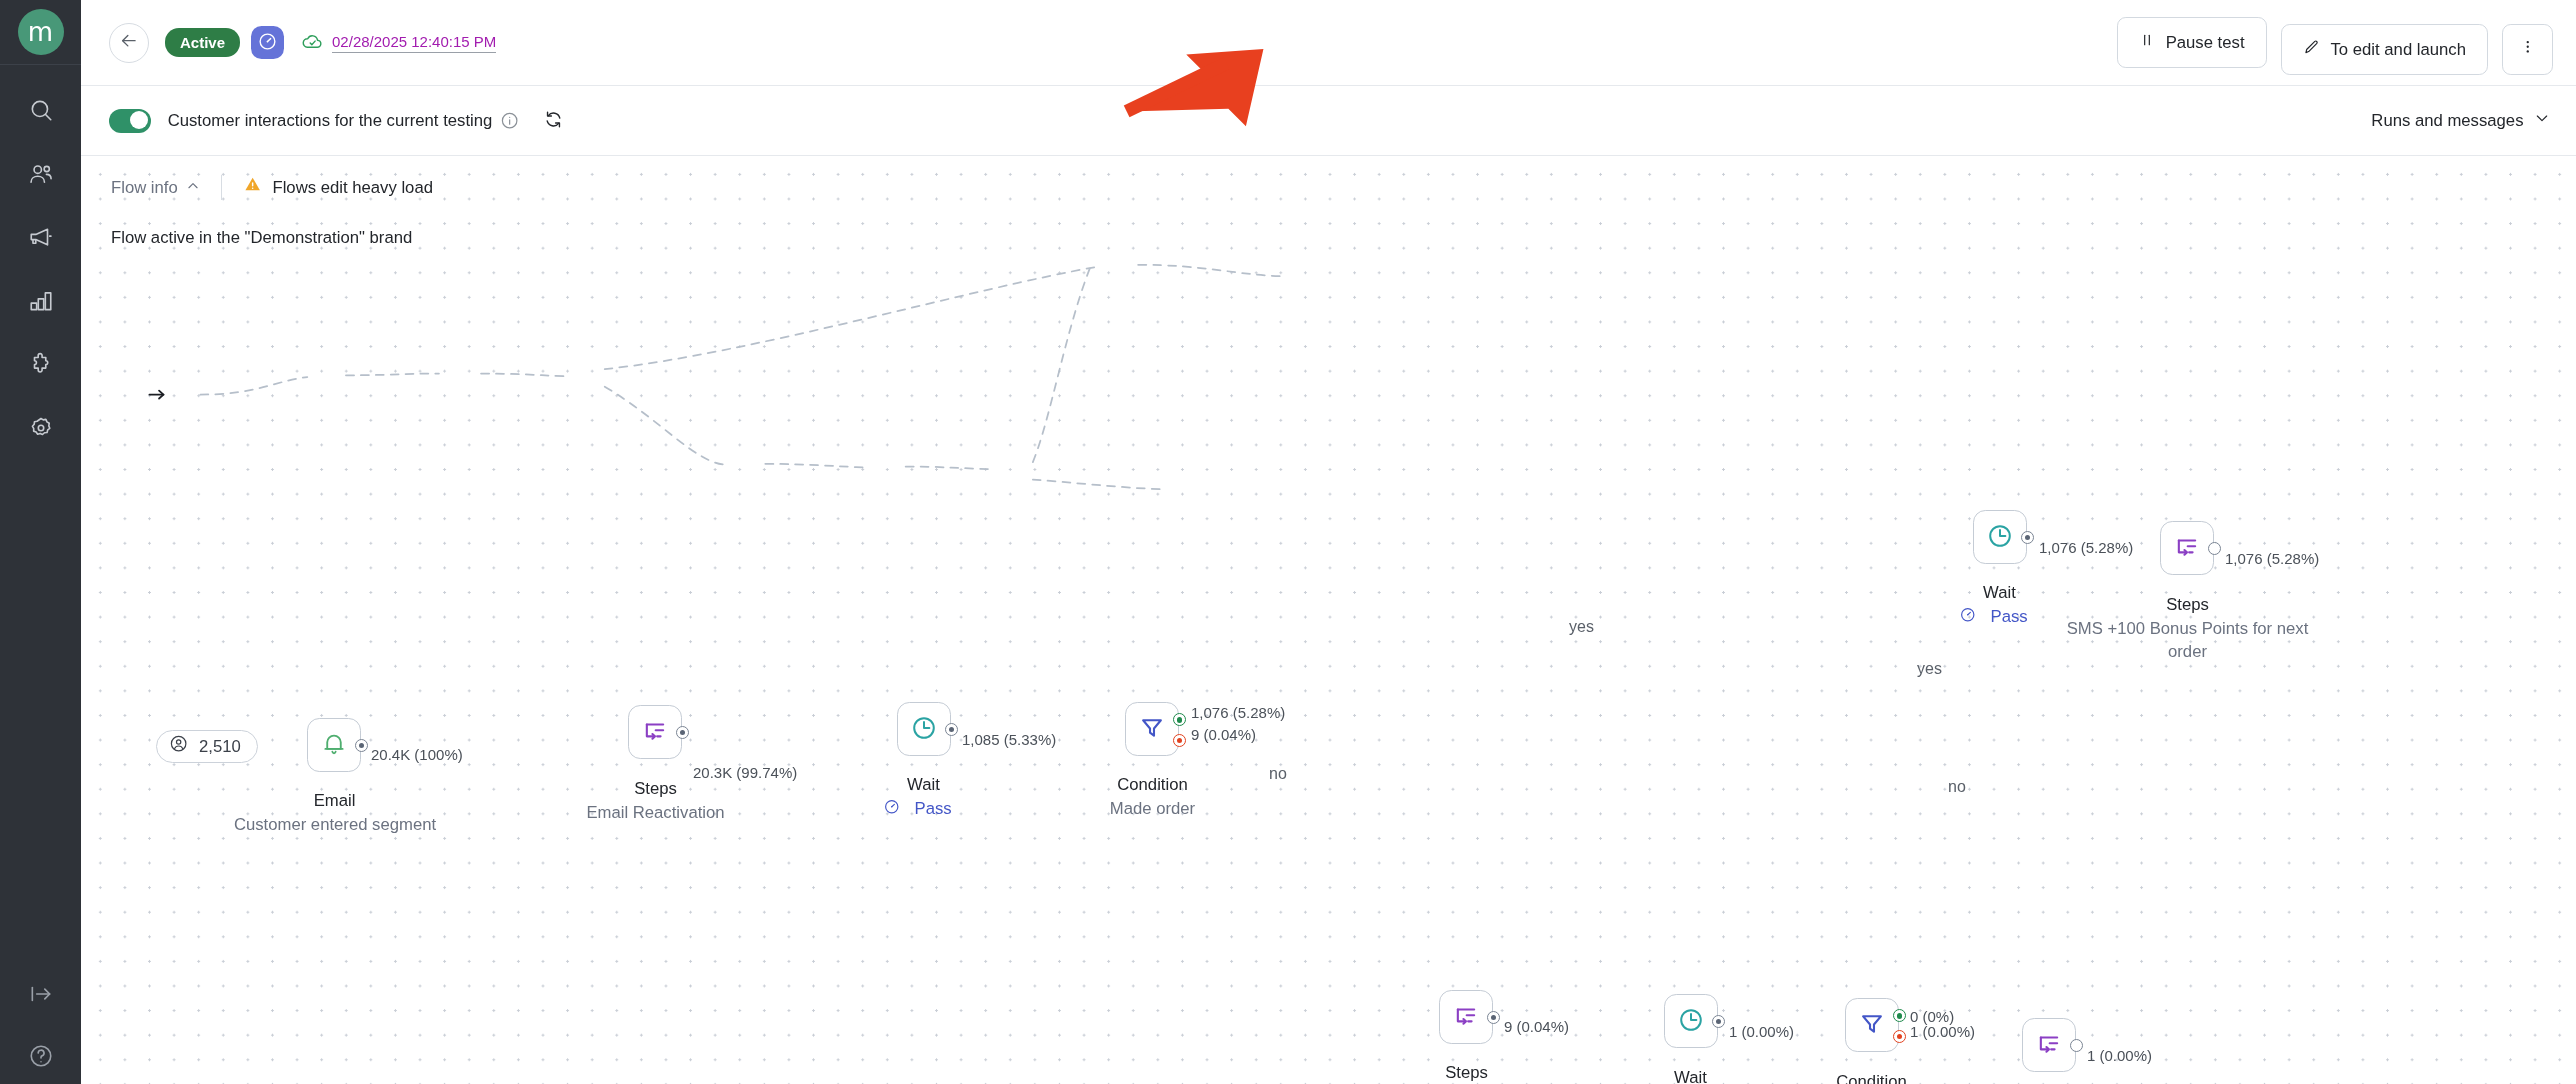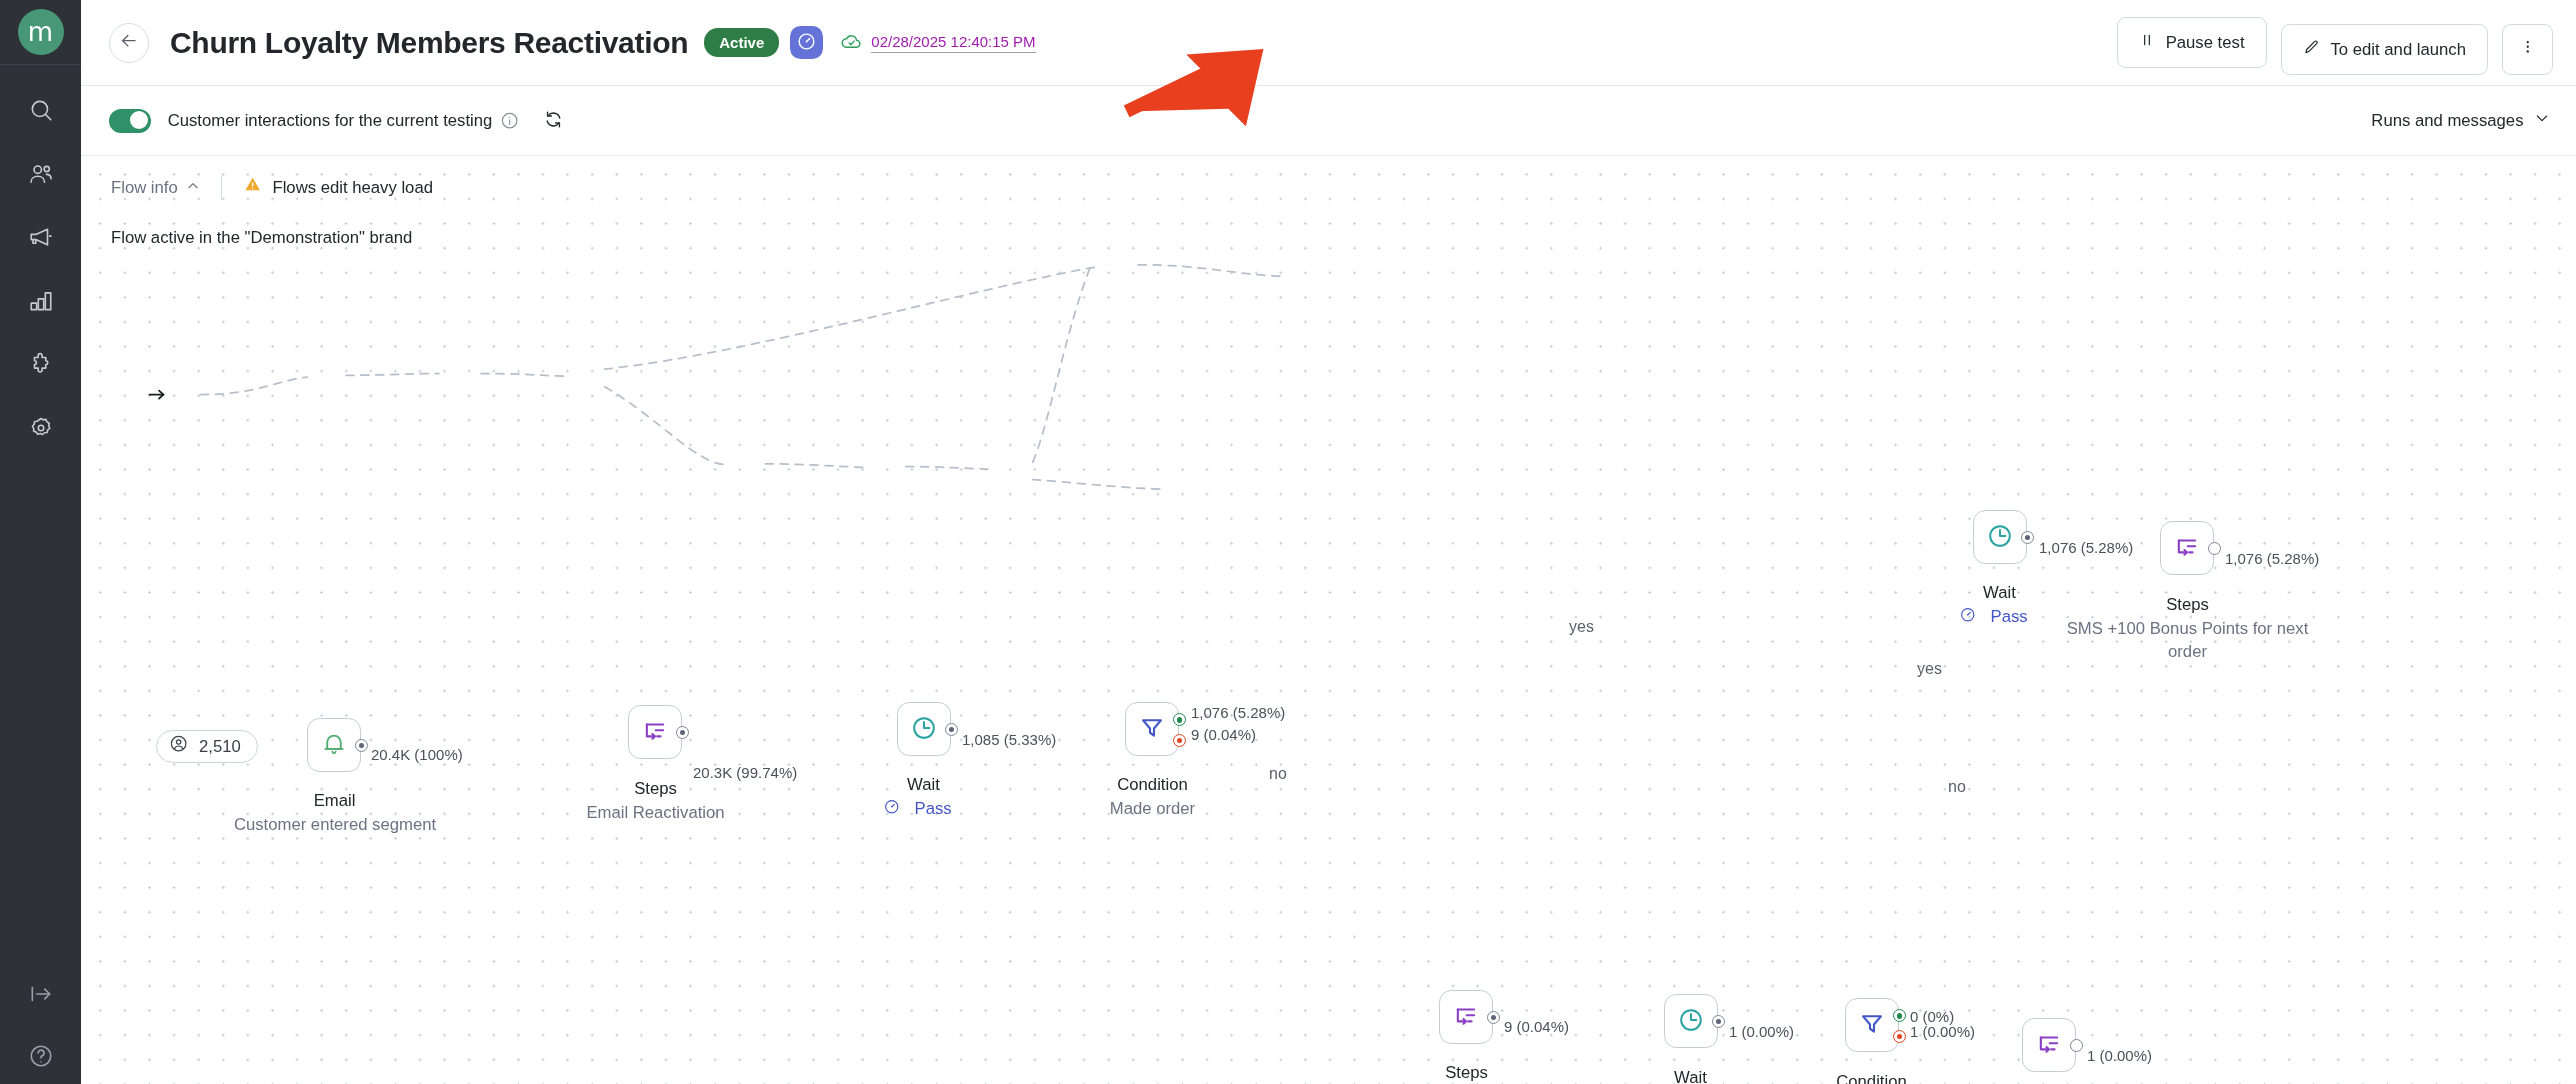--- a/index.html
+++ b/index.html
@@ -264,21 +264,20 @@
     <div class="topbar">
       <div class="back-btn">
         <span>
           <svg width="19.3" height="19.3" viewBox="0 0 24 24" fill="none" stroke="#5a6069" stroke-width="1.7" stroke-linecap="round" stroke-linejoin="round">
             <line x1="20" y1="12" x2="5" y2="12"></line>
               <polyline points="11,5.5 4.5,12 11,18.5"></polyline>
           </svg>
         </span>
       </div>
 
-      <div class="page-title">Churn Loyalty Members Reactivation</div>
 
       <div class="badge-active">Active</div>
 
       <div class="badge-test">
         <span>
           <svg width="21" height="21" viewBox="0 0 24 24" fill="none" stroke="#ffffff" stroke-width="1.6" stroke-linecap="round">
             <circle cx="12" cy="12" r="8.4"></circle>
               <path d="M12 12l3.6-3.3"></path>
               <circle cx="12" cy="12" r="1" fill="#fff" stroke="none"></circle>
           </svg>

